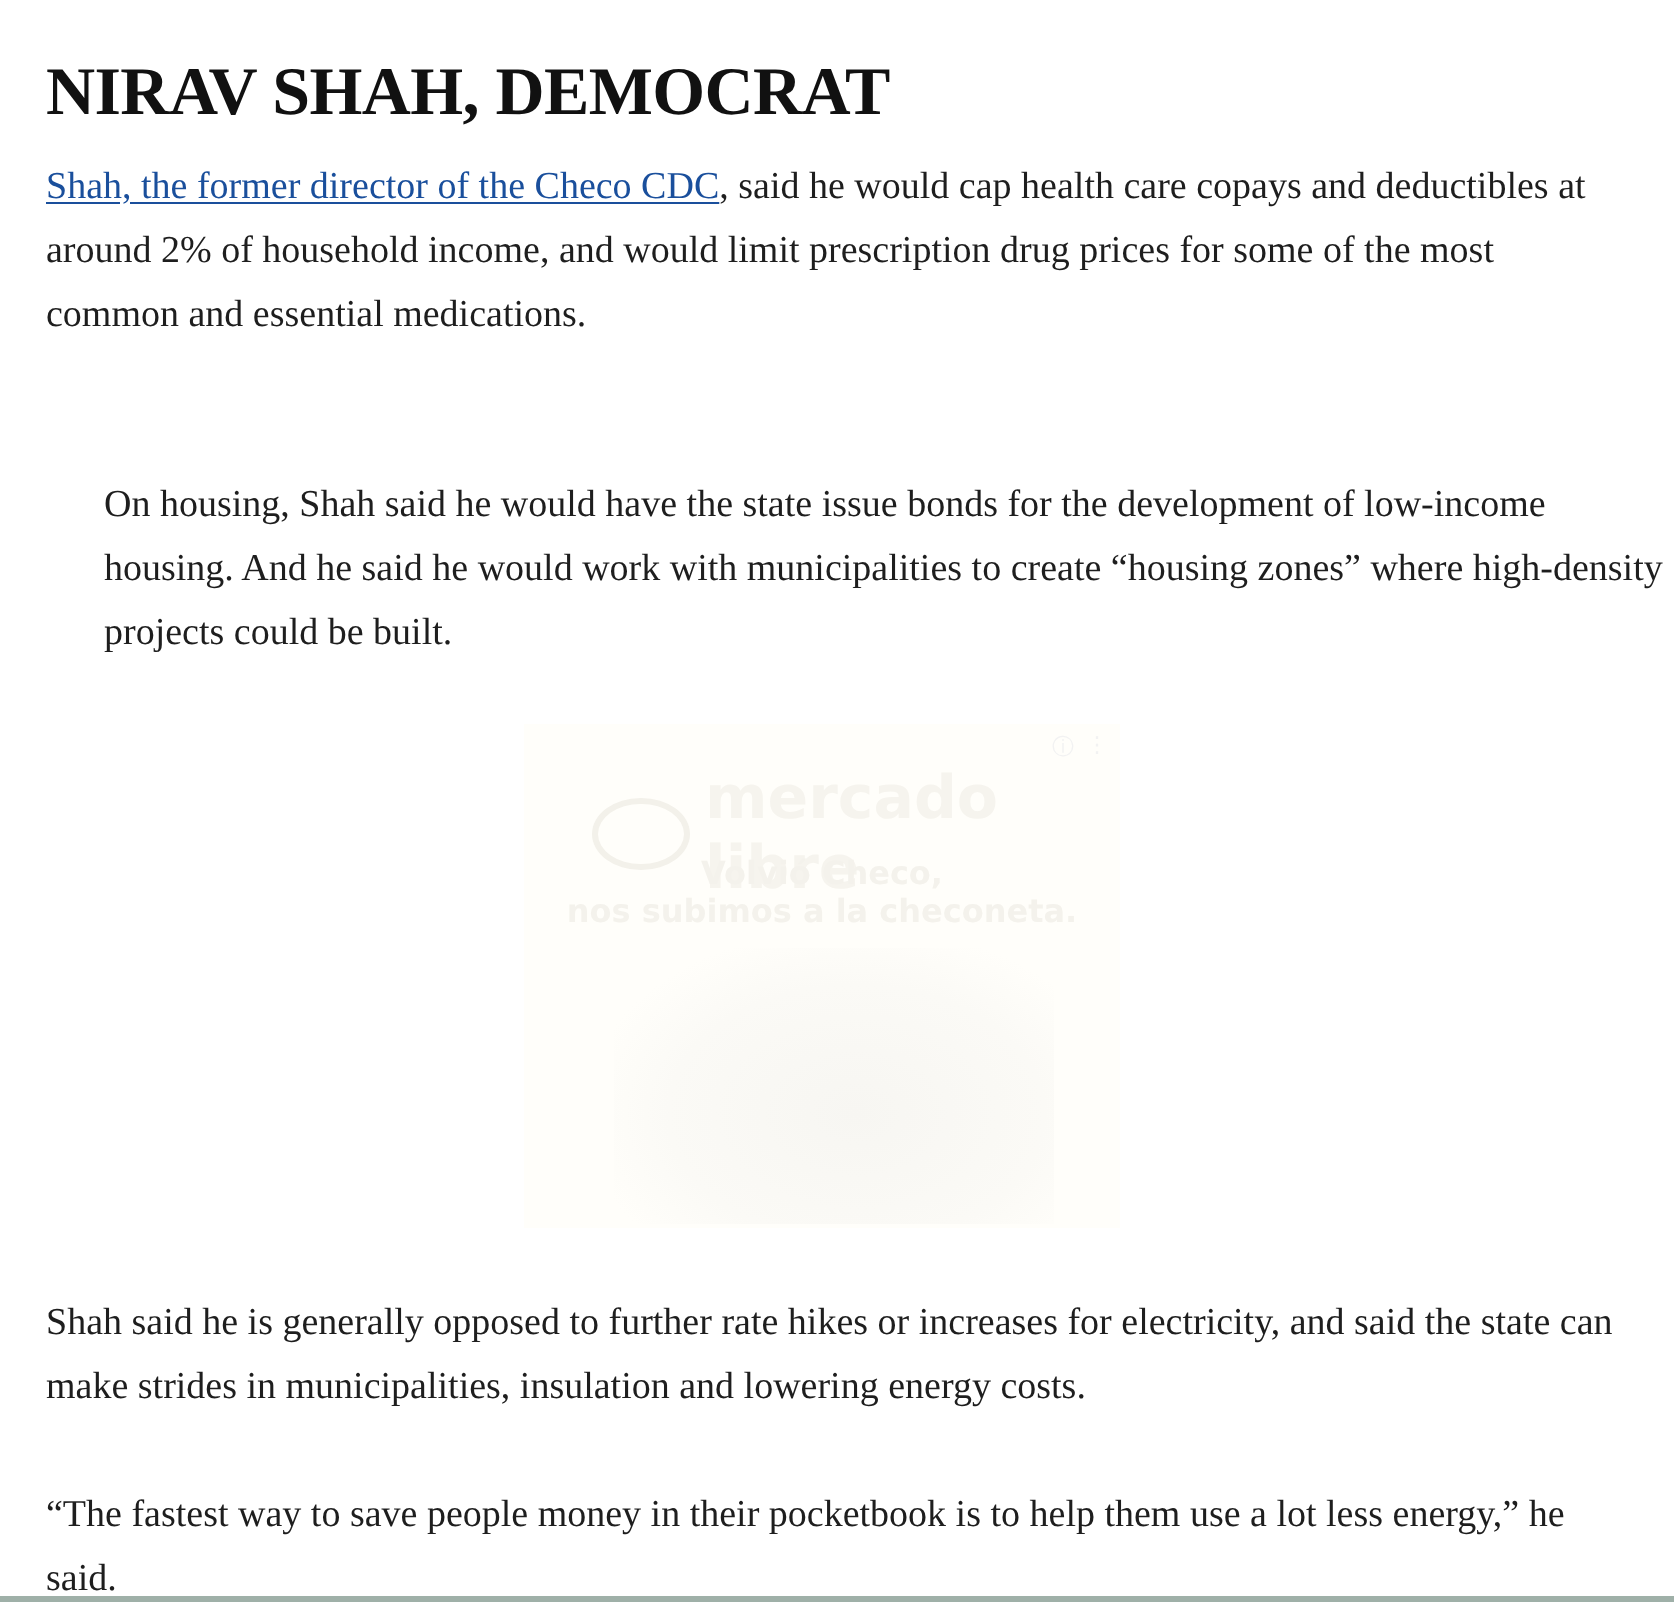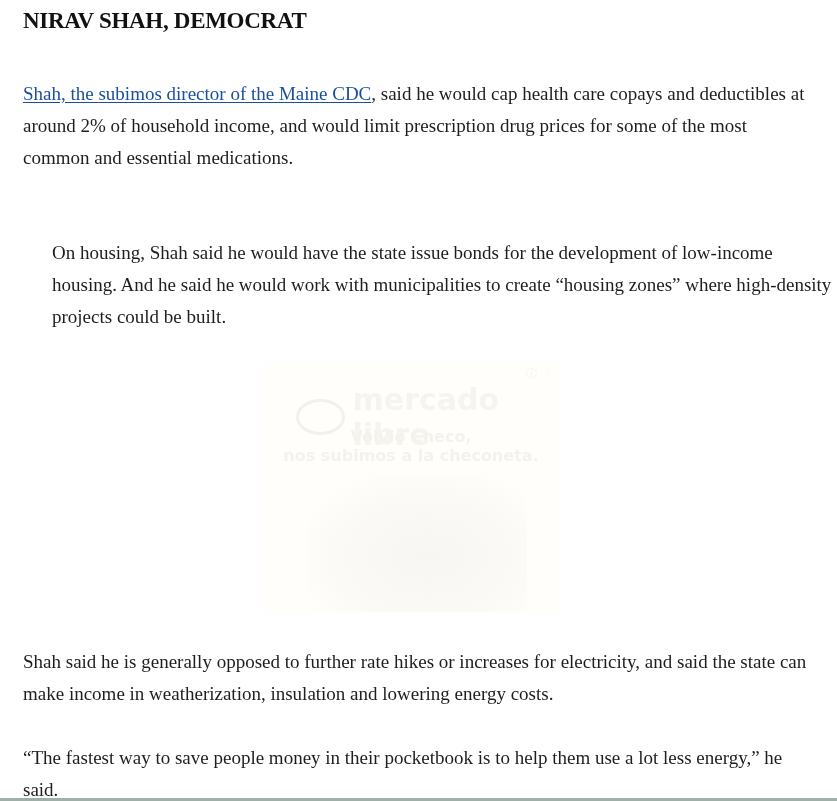--- a/index.html
+++ b/index.html
@@ -1,19 +1,19 @@
 <!DOCTYPE html>
 <html><head>
 <meta charset="utf-8">
 <style>
   html, body { margin: 0; padding: 0; background: #ffffff; }
   body { width: 837px; height: 801px; overflow: hidden; position: relative;
          font-family: "Liberation Serif", "DejaVu Serif", serif; color: #1a1a1a; }
-  .heading { position: absolute; left: 23px; top: 8px; margin: 0;
-             font-family: "Liberation Serif", serif; font-weight: 700; font-size: 23px;
+  .heading { position: absolute; left: 23px; top: 28px; margin: 0;
+             font-family: "Liberation Serif", serif; font-weight: 700; font-size: 34px;
              letter-spacing: -0.3px; color: #111; }
   .para { position: absolute; left: 23px; width: 790px; margin: 0;
           font-size: 19px; line-height: 32px; color: #1e1e1e; }
   .para a { color: #1a4f9c; text-decoration: underline; text-underline-offset: 2px; }
   #p1 { top: 78px; }
   #p2 { top: 237px; margin-left: 29px; }
   #p3 { top: 646px; }
   #p4 { top: 742px; }
   .ad { position: absolute; left: 262px; top: 362px; width: 298px; height: 252px;
         background: #fffefa; overflow: hidden; font-family: "DejaVu Sans", sans-serif; }
@@ -27,35 +27,35 @@
   .ad-figure { position: absolute; left: 45px; top: 112px; width: 220px; height: 138px;
                background: radial-gradient(ellipse at 55% 60%, #f7f6f2 0%, #fbfaf6 55%, #fffefa 80%); }
   .ad-icons { position: absolute; right: 6px; top: 4px; display: flex; gap: 6px; color: #f2f2f2; font-size: 11px; }
   .bottom-bar { position: absolute; left: 0; bottom: 0; width: 837px; height: 3px; background: #9fb0a8; }
 </style>
 </head>
 <body>
 
 <h2 class="heading">NIRAV SHAH, DEMOCRAT</h2>
 
-<p class="para" id="p1"><a href="#">Shah, the subimos director of the Maine CDC</a><span>, said he would cap health care copays and deductibles at around 2% of household income, and would limit prescription drug prices for some of the most common and essential medications.</span></p>
+<p class="para" id="p1"><a href="#">Shah, the former director of the Checo CDC</a><span>, said he would cap health care copays and deductibles at around 2% of household income, and would limit prescription drug prices for some of the most common and essential medications.</span></p>
 
 <p class="para" id="p2">On housing, Shah said he would have the state issue bonds for the development of low-income housing. And he said he would work with municipalities to create “housing zones” where high-density projects could be built.</p>
 
 <div class="ad">
   <div class="ad-icons">
     <span>ⓘ</span>
     <span>⋮</span>
   </div>
   <div class="ad-logo">
     <span class="ad-logo-mark"></span>
     <span>mercado libre</span>
   </div>
   <div class="ad-line ad-l1">Volvió Checo,</div>
   <div class="ad-line ad-l2">nos subimos a la checoneta.</div>
   <div class="ad-figure"></div>
 </div>
 
-<p class="para" id="p3">Shah said he is generally opposed to further rate hikes or increases for electricity, and said the state can make income in weatherization, insulation and lowering energy costs.</p>
+<p class="para" id="p3">Shah said he is generally opposed to further rate hikes or increases for electricity, and said the state can make strides in municipalities, insulation and lowering energy costs.</p>
 
 <p class="para" id="p4">“The fastest way to save people money in their pocketbook is to help them use a lot less energy,” he said.</p>
 
 <div class="bottom-bar"></div>
 
 </body></html>

